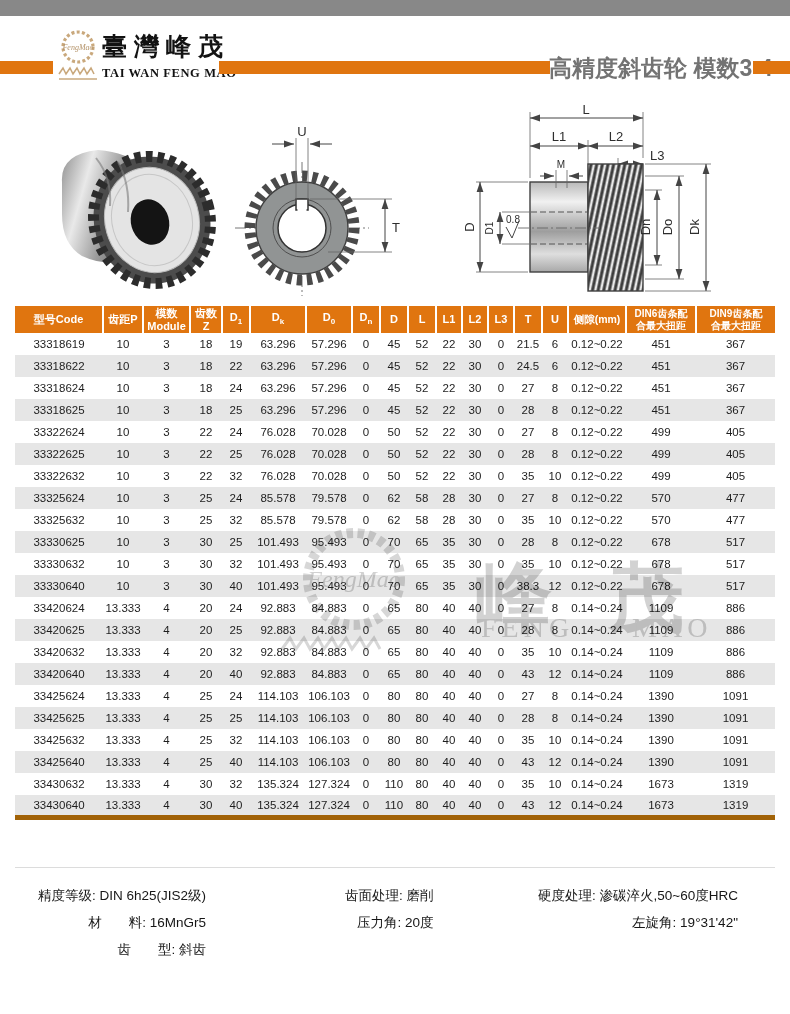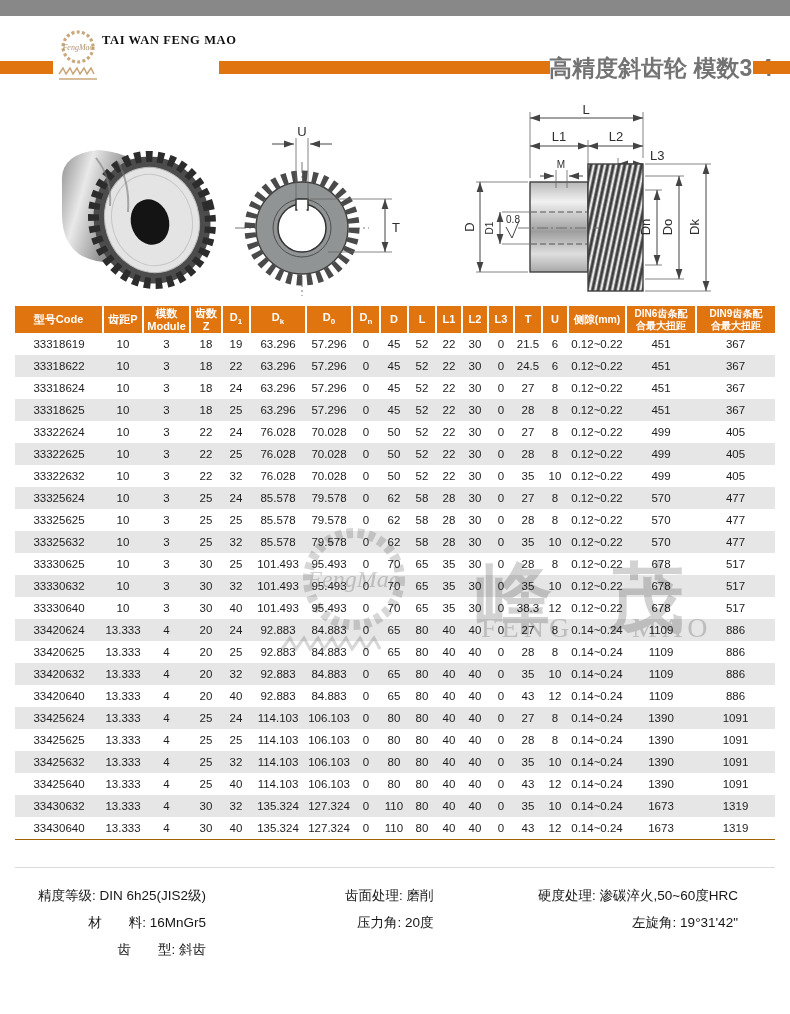--- a/index.html
+++ b/index.html
@@ -32,21 +32,21 @@
   .drawings{position:absolute;left:0;top:86px;}
   .dim{stroke:#444;stroke-width:1;fill:none;}
   .ext{stroke:#666;stroke-width:0.8;fill:none;}
   .dash{stroke:#555;stroke-width:1;stroke-dasharray:6 3;fill:none;}
   .dashdot{stroke:#666;stroke-width:0.9;stroke-dasharray:11 3 2 3;fill:none;}
   .dimlab{fill:#2e2e2e;font-size:13px;font-family:"Liberation Sans","DejaVu Sans",sans-serif;}
   .dimlab.small{font-size:10px;}
   .outline{stroke:#404040;stroke-width:1.4;}
   
   table.spec{position:absolute;left:15px;top:290px;width:760px;
-    border-collapse:collapse;table-layout:fixed;border-bottom:1px solid #a16207;}
+    border-collapse:collapse;table-layout:fixed;border-bottom:5px solid #a16207;}
   table.spec th{background:var(--accent);color:#fff;font-size:11px;font-weight:bold;
     height:27px;line-height:1.12;vertical-align:middle;padding:1px 0;text-align:center;}
   table.spec th + th{border-left:2px solid #fff;}
   table.spec th sub{font-size:8px;}
   table.spec th:nth-last-child(-n+2){font-size:10px;}
   table.spec th:nth-child(16){font-size:10.5px;}
   table.spec td{font-size:11.5px;color:#1d1d1d;text-align:center;height:22px;
     padding:0;white-space:nowrap;overflow:hidden;}
   table.spec tbody tr:nth-child(even){background:var(--stripe);}
   
@@ -72,20 +72,21 @@
   <div class="brandbar bar-left"></div>
 
   <svg class="logo-icon" width="44" height="64" viewBox="0 0 44 64">
     <circle cx="22" cy="23" r="15" fill="none" stroke="#c9a87c" stroke-width="3.2" stroke-dasharray="3 2.3"></circle>
     <text x="22" y="26" text-anchor="middle" font-size="8" font-style="italic" font-family="Liberation Serif, DejaVu Serif, serif" fill="#b5946a">FengMao</text>
     <path d="M3,50 l4,-6 l3,6 l4,-6 l3,6 l4,-6 l3,6 l4,-6 l3,6 l4,-6 l3,6" fill="none" stroke="#c9a87c" stroke-width="1.6"></path>
     <line x1="3" y1="55" x2="41" y2="55" stroke="#c9a87c" stroke-width="1.6"></line>
   </svg>
 
   <div class="brand">
+    <div class="brand-cn">臺灣峰茂</div>
     <div class="brand-en">TAI WAN FENG MAO</div>
   </div>
 
   <div class="brandbar bar-mid"></div>
   <div class="page-title">高精度斜齿轮 模数3-4</div>
   <div class="brandbar bar-right"></div>
 
   <svg class="drawings" width="790" height="207" viewBox="0 0 790 207">
     <defs>
       <marker id="arrE" markerWidth="11" markerHeight="8" refX="10" refY="4" orient="auto">
@@ -400,40 +401,20 @@
           <td>28</td>
           <td>30</td>
           <td>0</td>
           <td>27</td>
           <td>8</td>
           <td>0.12~0.22</td>
           <td>570</td>
           <td>477</td>
         </tr>
         <tr>
-          <td>33325625</td>
-          <td>10</td>
-          <td>3</td>
-          <td>25</td>
-          <td>25</td>
-          <td>85.578</td>
-          <td>79.578</td>
-          <td>0</td>
-          <td>62</td>
-          <td>58</td>
-          <td>28</td>
-          <td>30</td>
-          <td>0</td>
-          <td>28</td>
-          <td>8</td>
-          <td>0.12~0.22</td>
-          <td>570</td>
-          <td>477</td>
-        </tr>
-        <tr>
           <td>33325632</td>
           <td>10</td>
           <td>3</td>
           <td>25</td>
           <td>32</td>
           <td>85.578</td>
           <td>79.578</td>
           <td>0</td>
           <td>62</td>
           <td>58</td>

